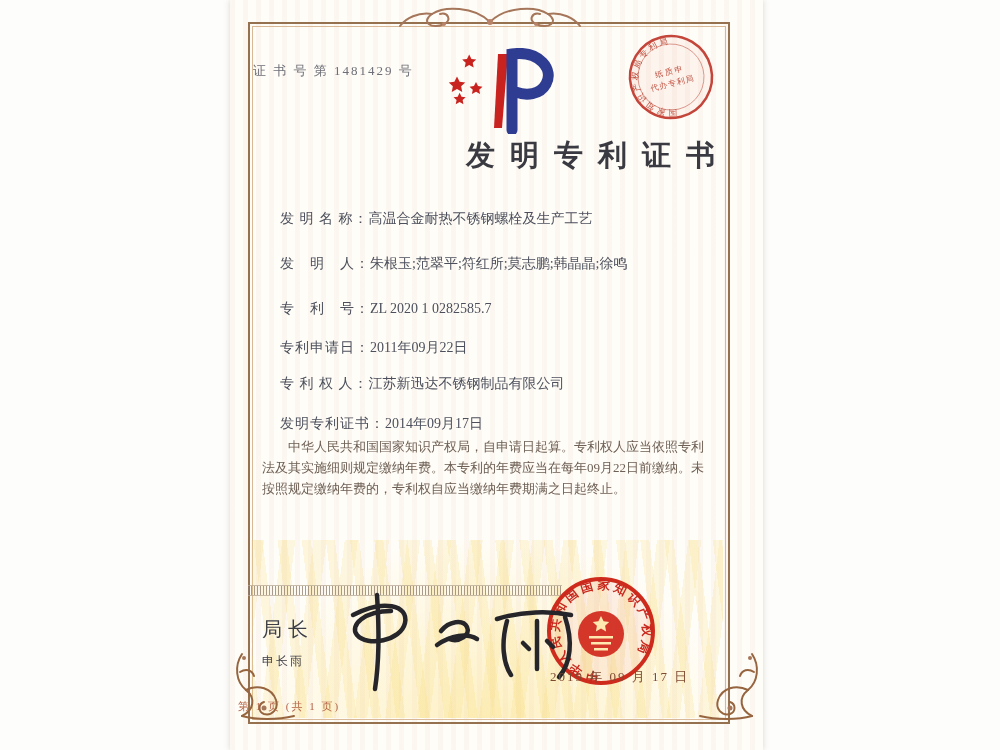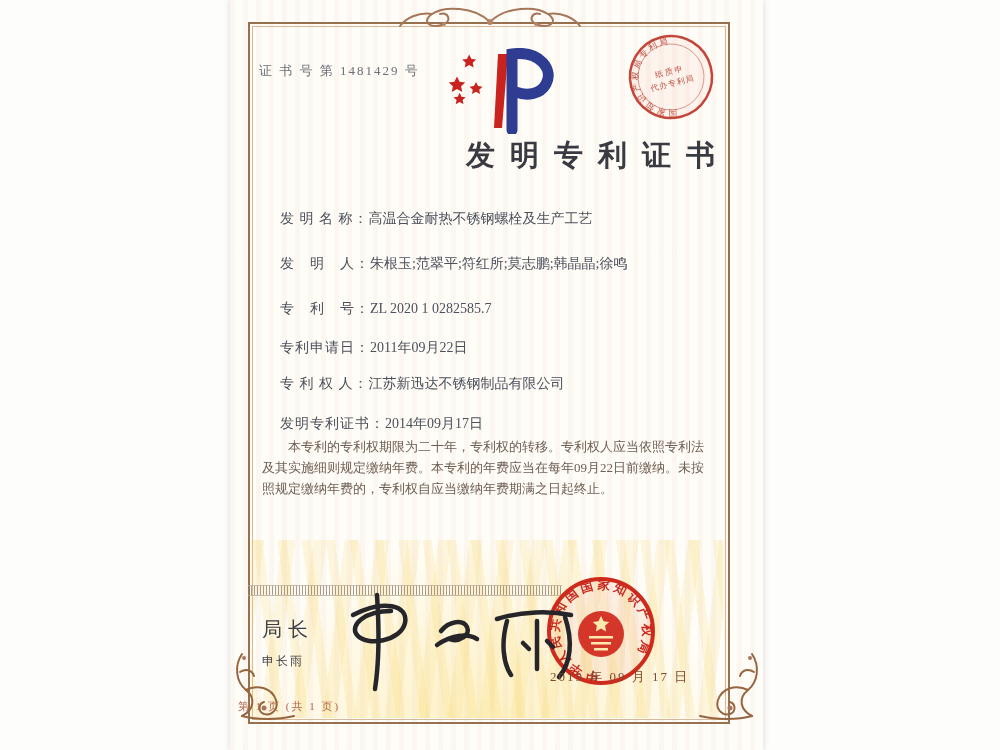--- a/index.html
+++ b/index.html
@@ -14,21 +14,21 @@
   
   .frame-outer{position:absolute;left:18px;top:22px;width:478px;height:698px;
         border:2px solid #96714f;}
   .frame-inner{position:absolute;inset:2px;border:1px solid #d8b globalization;border:1px solid #d8b896;}
   
   .flames{position:absolute;left:21px;top:540px;width:472px;height:178px;z-index:1;
         background:
          radial-gradient(ellipse at 50% 105%,rgba(250,220,110,.40),rgba(250,220,110,0) 72%),
          repeating-linear-gradient(83deg,rgba(246,216,112,.20) 0 9px,rgba(255,255,255,0) 9px 24px),
          repeating-linear-gradient(97deg,rgba(244,210,100,.16) 0 13px,rgba(255,255,255,0) 13px 31px);}
-  .cert-no{position:absolute;left:23px;top:62px;font-size:13px;color:#6d6f78;letter-spacing:2px;z-index:2;margin-left:6px;}
+  .cert-no{position:absolute;left:23px;top:62px;font-size:13px;color:#6d6f78;letter-spacing:2px;z-index:2;}
   .logo{position:absolute;left:212px;top:48px;width:116px;height:86px;z-index:2;}
   .title{position:absolute;left:0;top:136px;width:500px;text-align:right;z-index:2;
         font-size:29px;font-weight:600;color:#3a3b42;letter-spacing:15px;text-indent:15px;}
   .fields{position:absolute;left:50px;top:208px;width:430px;z-index:2;}
   .frow{position:absolute;left:0;font-size:14px;color:#4c505c;white-space:nowrap;}
   .frow .lbl{letter-spacing:1px;}
   .r0{top:2px}.r1{top:47px}.r2{top:92px}.r3{top:131px}.r4{top:167px}.r5{top:207px}
   .body-text{position:absolute;left:32px;top:436px;width:442px;z-index:2;
         font-size:13px;line-height:1.62;color:#6e6055;}
   .body-text p{margin:0 0 2px 0;text-indent:2em;}
@@ -94,21 +94,21 @@
     <div class="fields">
       <div class="frow r0"><span class="lbl">发 明 名 称：</span><span>高温合金耐热不锈钢螺栓及生产工艺</span></div>
       <div class="frow r1"><span class="lbl">发　明　人：</span><span>朱根玉;范翠平;符红所;莫志鹏;韩晶晶;徐鸣</span></div>
       <div class="frow r2"><span class="lbl">专　利　号：</span><span>ZL 2020 1 0282585.7</span></div>
       <div class="frow r3"><span class="lbl">专利申请日：</span><span>2011年09月22日</span></div>
       <div class="frow r4"><span class="lbl">专 利 权 人：</span><span>江苏新迅达不锈钢制品有限公司</span></div>
       <div class="frow r5"><span class="lbl">发明专利证书：</span><span>2014年09月17日</span></div>
     </div>
 
     <div class="body-text">
-      <p>本专利的专利权期限为二十年，专利权的转移。专利权人应当依照专利法及其实施细则规定缴纳年费。本专利的年费应当在每年09月22日前缴纳。未按照规定缴纳年费的，专利权自应当缴纳年费期满之日起终止。</p>
+      <p>中华人民共和国国家知识产权局，自申请日起算。专利权人应当依照专利法及其实施细则规定缴纳年费。本专利的年费应当在每年09月22日前缴纳。未按照规定缴纳年费的，专利权自应当缴纳年费期满之日起终止。</p>
     </div>
 
     <div class="microstrip"></div>
 
     <div class="officer">
       <div class="otitle">局长</div>
       <div class="oname">申长雨</div>
     </div>
 
     <svg class="signature" viewBox="0 0 255 110">

